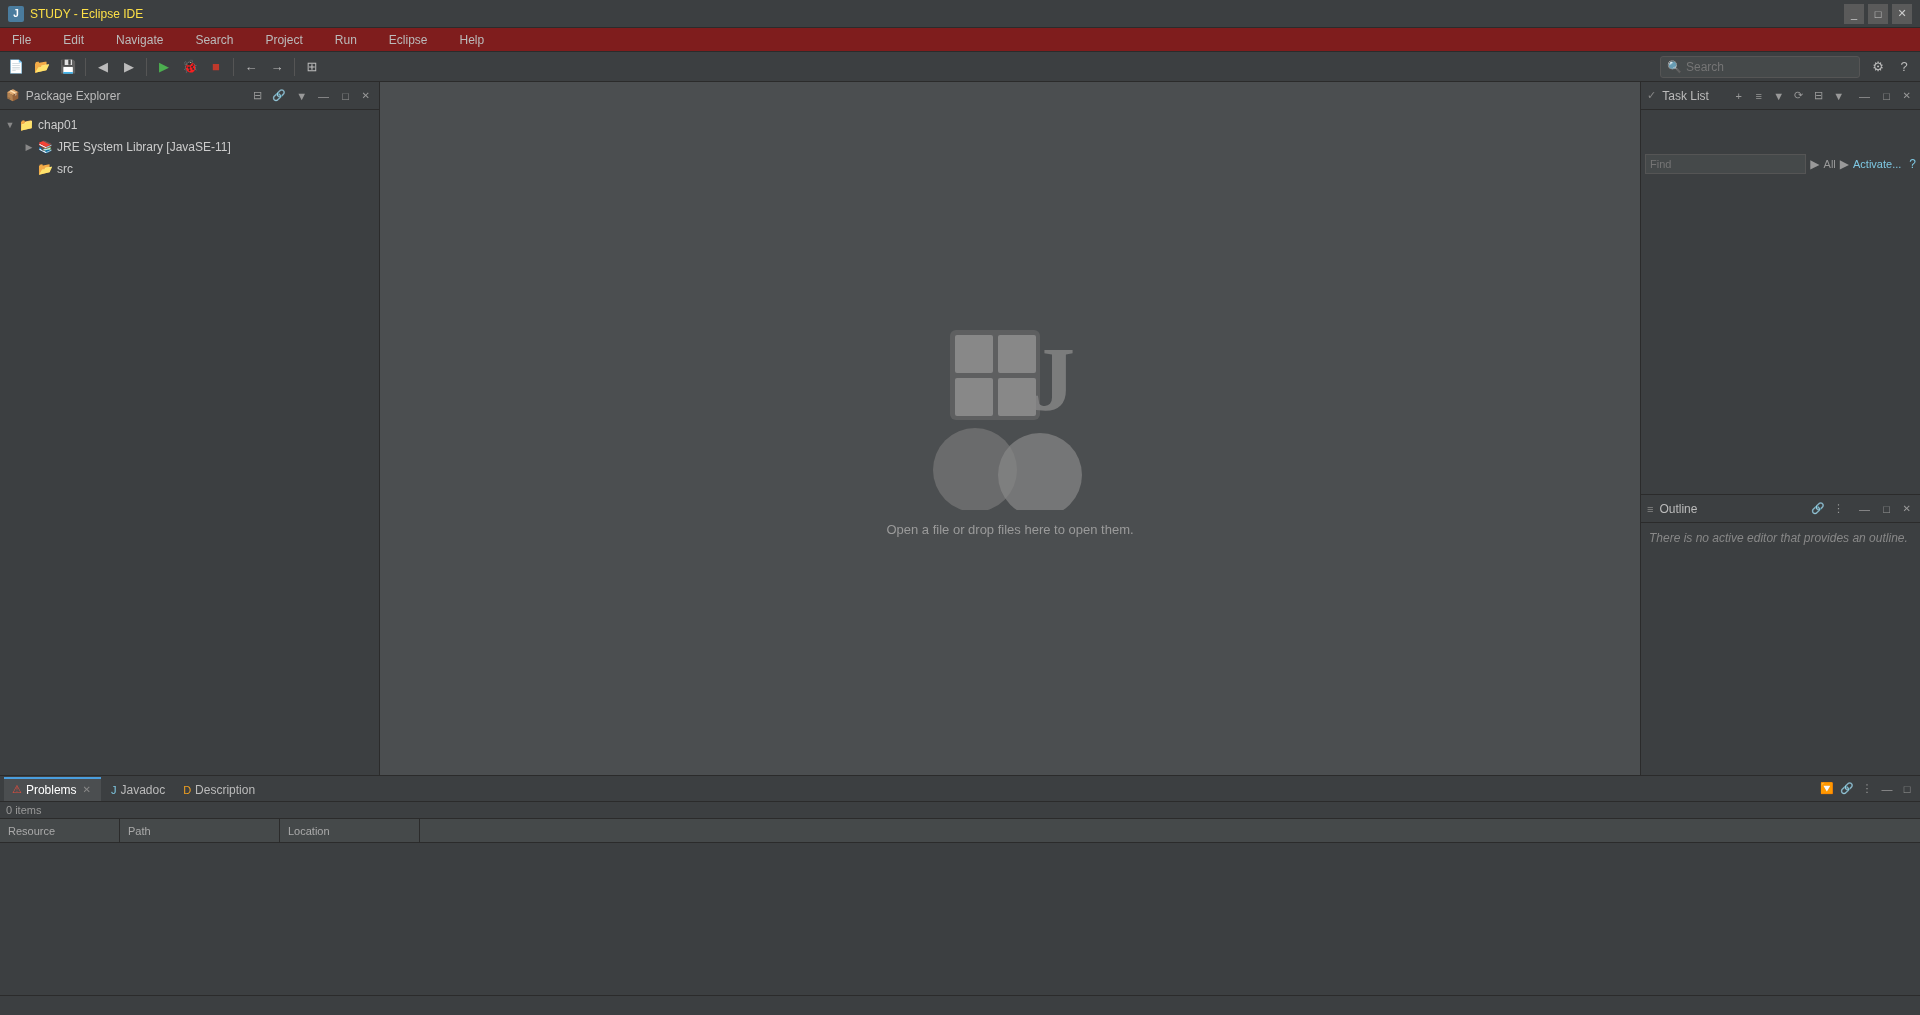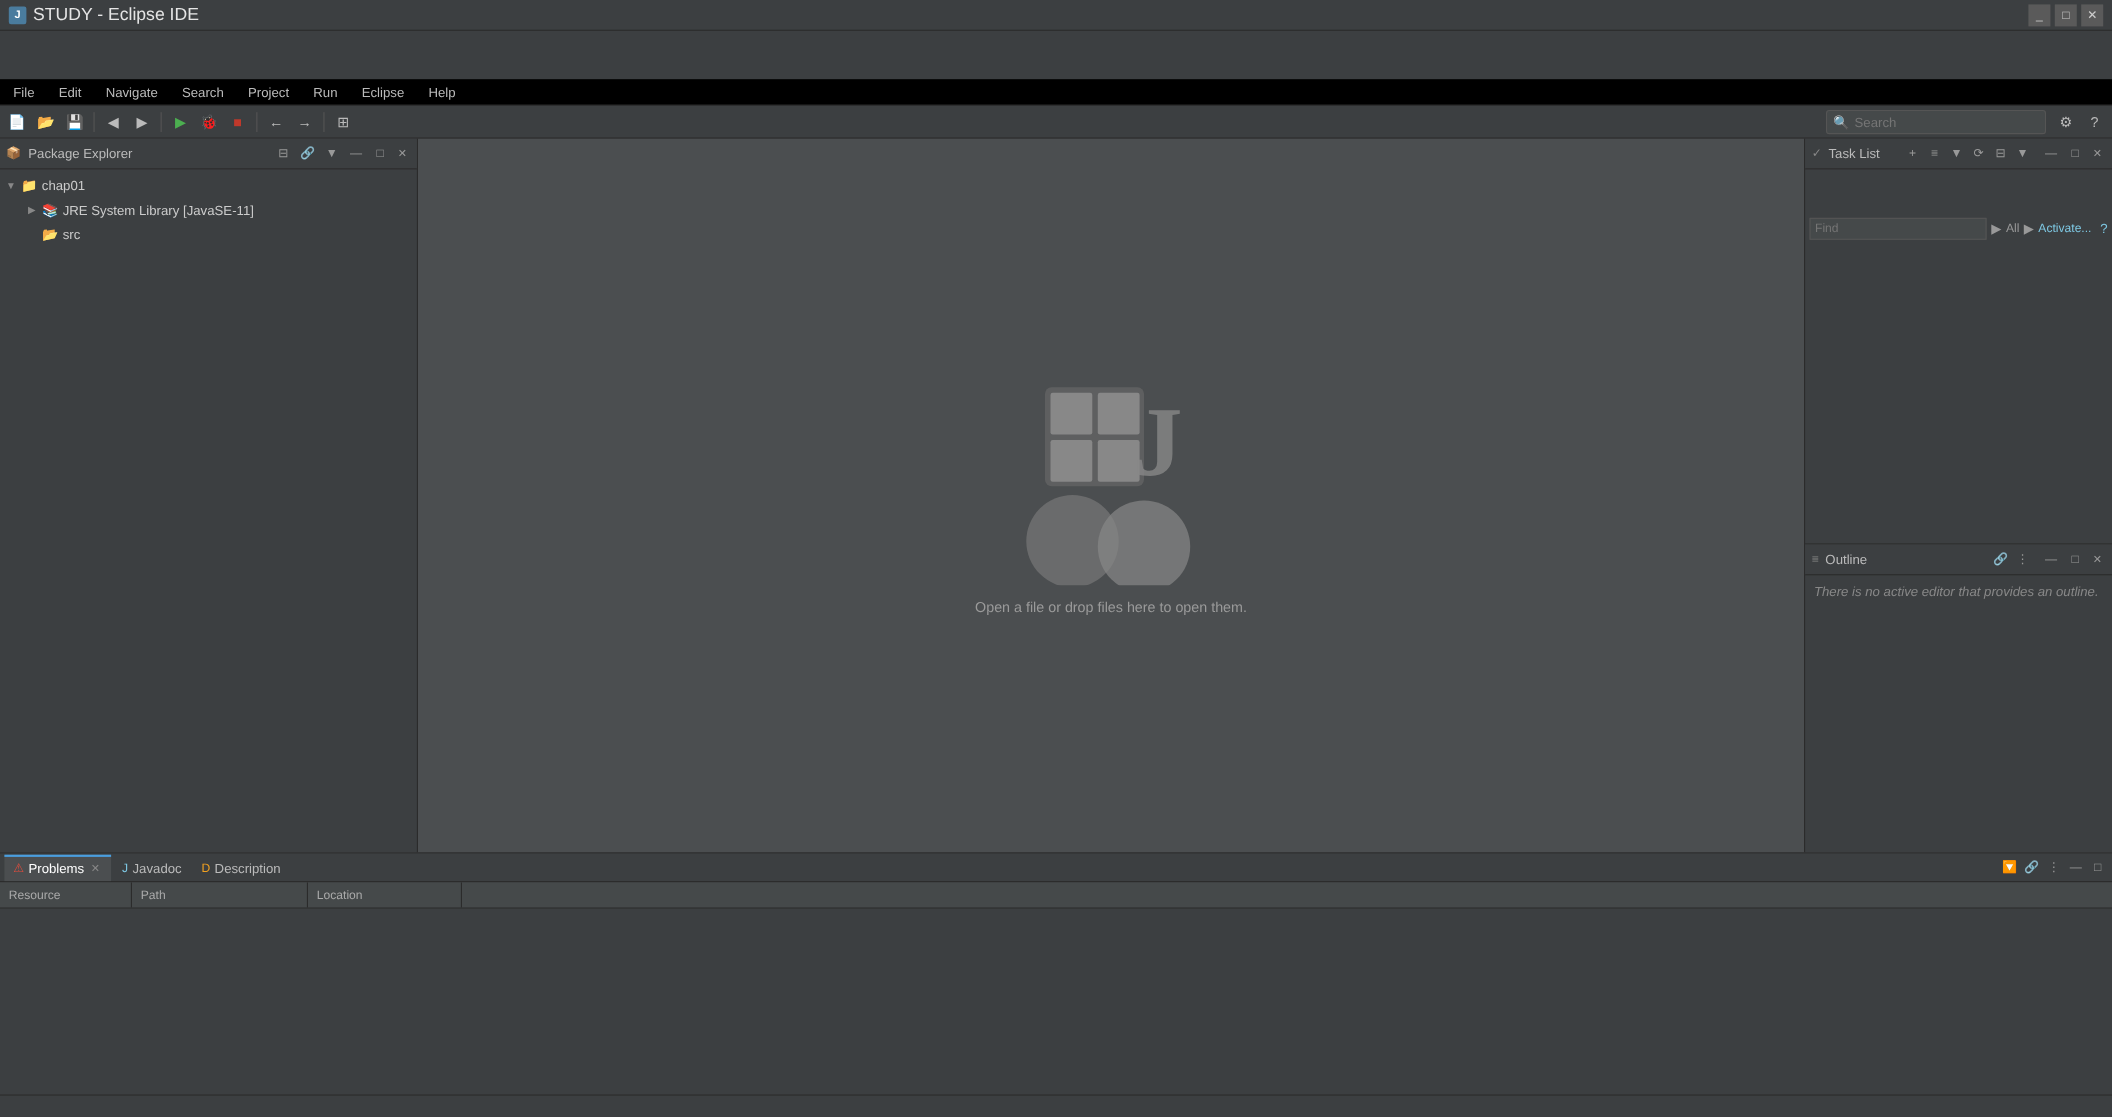--- a/index.html
+++ b/index.html
@@ -32,43 +32,42 @@
       gap: 6px;
     }
     .title-icon {
       width: 16px;
       height: 16px;
       background: #4a7c9e;
       border-radius: 2px;
       display: flex;align-items:center;justify-content:center;
       font-size:10px;font-weight:bold;color:white;
     }
-    .title-text { color: #e5e5e5; font-size: 16px; }
+    .title-text { color: #fde047; font-size: 12px; }
     .title-controls { display: flex; gap: 4px; }
     .title-btn {
       width: 20px; height: 20px;
       background: #5a5a5a;
       border: none;
       color: #ccc;
       cursor: pointer;
       font-size: 11px;
       display: flex; align-items: center; justify-content: center;
     }
 
     
     .menu-bar {
-      background: #000000;
+      background: #7f1d1d;
       height: 24px;
       display: flex;
       align-items: center;
       padding: 0 4px;
       border-bottom: 1px solid #2b2b2b;
       flex-shrink: 0;
-      gap: 6px;
-      margin-top: 44px;
+      gap: 16px;
     }
     .menu-item {
       padding: 2px 8px;
       cursor: pointer;
       color: #bbbbbb;
       font-size: 12px;
       border-radius: 2px;
     }
 
     
@@ -572,20 +571,21 @@
     <div class="bottom-toolbar-right">
       <button class="panel-header-btn">🔽</button>
       <button class="panel-header-btn">🔗</button>
       <button class="panel-header-btn">⋮</button>
       <button class="panel-header-btn">—</button>
       <button class="panel-header-btn">□</button>
     </div>
   </div>
 
   <div class="bottom-content">
+    <div class="bottom-count">0 items</div>
     <div class="bottom-table">
       <div class="table-header">
         <div class="table-col col-resource">
           <span>Resource</span>
         </div>
         <div class="table-col col-path">
           <span>Path</span>
         </div>
         <div class="table-col col-location">
           <span>Location</span>

